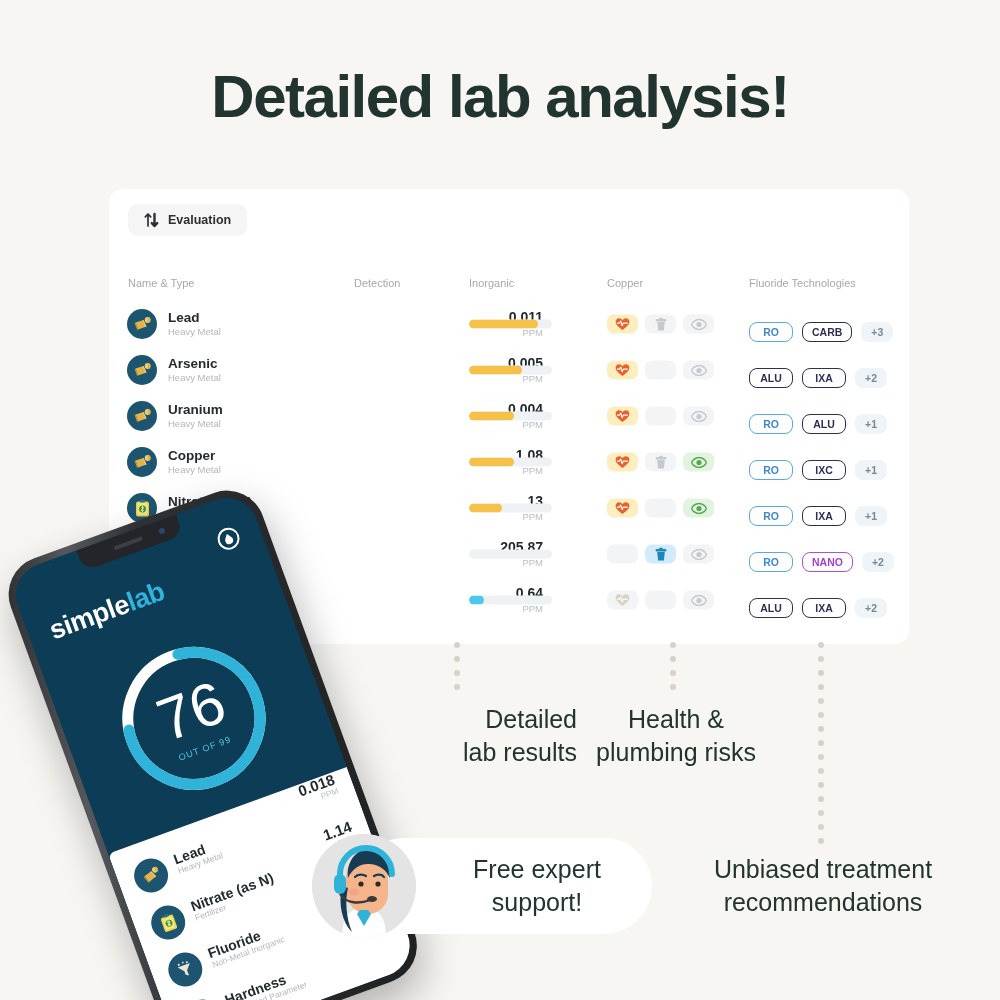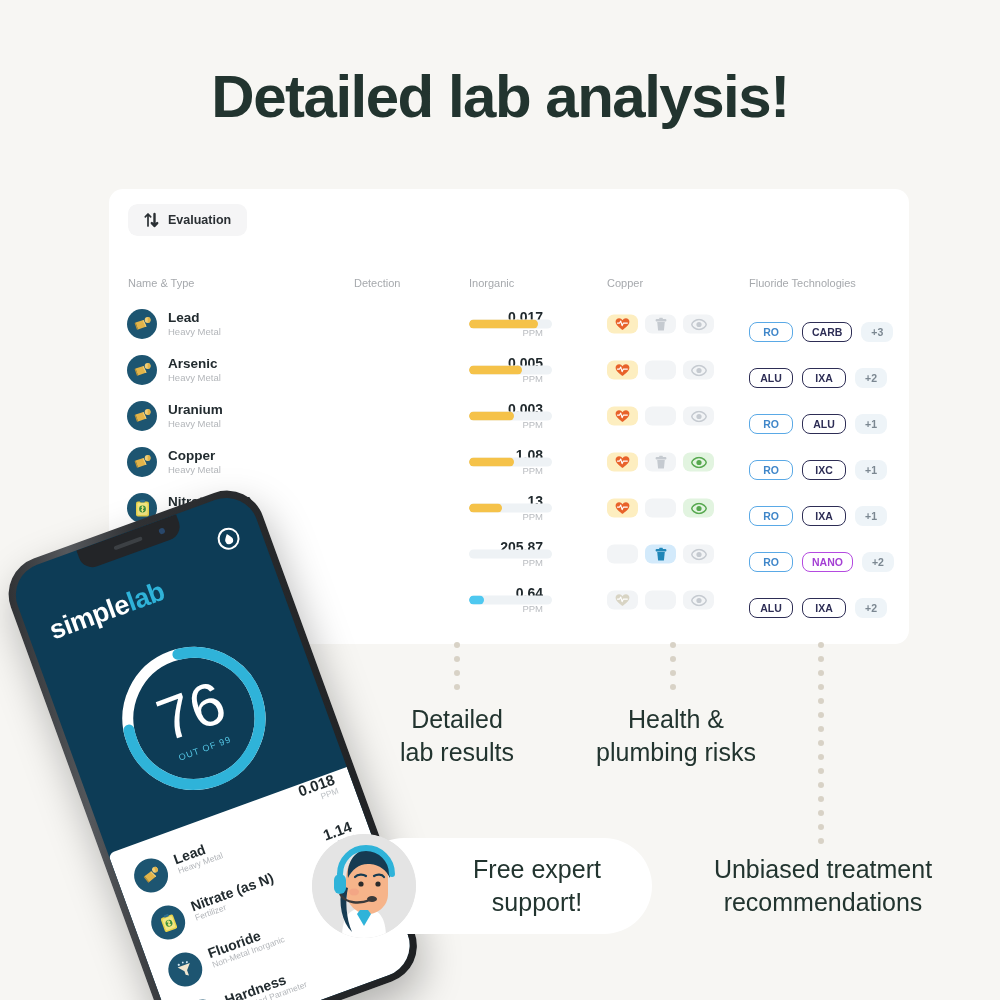--- a/index.html
+++ b/index.html
@@ -292,21 +292,21 @@
             <path d="M10.5 5 L13.5 11.5 L12.6 11.9 L9.6 5.4 Z" fill="#f0cf79"></path>
             <circle cx="14.6" cy="5" r="2.9" fill="#f0cf79"></circle>
             <path d="M14.6 2.1 A2.9 2.9 0 0 1 14.6 7.9 Z" fill="#e2b44a"></path>
           </svg>
         </div>
         <div class="r-name">
           <span class="nm">Lead</span>
           <span class="ty">Heavy Metal</span>
         </div>
         <div class="r-det">
-          <span class="v">0.017</span>
+          <span class="v">0.011</span>
           <span class="u">PPM</span>
         </div>
         <div class="r-bar">
           <i style="width:83%;background:#f5c249;"></i>
         </div>
         <div class="r-alerts">
           <div class="pill on-health">
             <svg width="15" height="13" viewBox="0 0 15 13">
               <path d="M7.5 12.4 C7.5 12.4 0.6 8.2 0.6 4.3 C0.6 2.1 2.2 0.7 4.1 0.7 C5.5 0.7 6.8 1.6 7.5 2.8 C8.2 1.6 9.5 0.7 10.9 0.7 C12.8 0.7 14.4 2.1 14.4 4.3 C14.4 8.2 7.5 12.4 7.5 12.4 Z" fill="#e8622a"></path>
               <path d="M2.4 5.6 L4.6 5.6 L5.7 3.5 L7.1 8.2 L8.4 5.6 L12.4 5.6" stroke="#ffffff" stroke-width="1.1" fill="none" stroke-linejoin="round" stroke-linecap="round"></path>
@@ -382,21 +382,21 @@
             <path d="M10.5 5 L13.5 11.5 L12.6 11.9 L9.6 5.4 Z" fill="#f0cf79"></path>
             <circle cx="14.6" cy="5" r="2.9" fill="#f0cf79"></circle>
             <path d="M14.6 2.1 A2.9 2.9 0 0 1 14.6 7.9 Z" fill="#e2b44a"></path>
           </svg>
         </div>
         <div class="r-name">
           <span class="nm">Uranium</span>
           <span class="ty">Heavy Metal</span>
         </div>
         <div class="r-det">
-          <span class="v">0.003</span>
+          <span class="v">0.004</span>
           <span class="u">PPM</span>
         </div>
         <div class="r-bar">
           <i style="width:54%;background:#f5c249;"></i>
         </div>
         <div class="r-alerts">
           <div class="pill on-health">
             <svg width="15" height="13" viewBox="0 0 15 13">
               <path d="M7.5 12.4 C7.5 12.4 0.6 8.2 0.6 4.3 C0.6 2.1 2.2 0.7 4.1 0.7 C5.5 0.7 6.8 1.6 7.5 2.8 C8.2 1.6 9.5 0.7 10.9 0.7 C12.8 0.7 14.4 2.1 14.4 4.3 C14.4 8.2 7.5 12.4 7.5 12.4 Z" fill="#e8622a"></path>
               <path d="M2.4 5.6 L4.6 5.6 L5.7 3.5 L7.1 8.2 L8.4 5.6 L12.4 5.6" stroke="#ffffff" stroke-width="1.1" fill="none" stroke-linejoin="round" stroke-linecap="round"></path>
@@ -608,21 +608,21 @@
     <i></i>
     <i></i>
     <i></i>
     <i></i>
     <i></i>
     <i></i>
     <i></i>
     <i></i>
   </div>
 
-<div class="cap" style="left:337px; top:703px; width:240px;">Detailed<br>lab results</div>
+<div class="cap" style="left:337px; top:703px; width:240px;text-align:right;">Detailed<br>lab results</div>
 <div class="cap" style="left:556px; top:703px; width:240px;">Health &amp;<br>plumbing risks</div>
 <div class="cap" style="left:673px; top:853px; width:300px;">Unbiased treatment<br>recommendations</div>
 
 <div class="phone-wrap">
   <div class="phone-body">
     <div class="phone-screen">
 
       <div class="notch">
         <div class="notch-spk"></div>
         <div class="notch-cam"></div>

